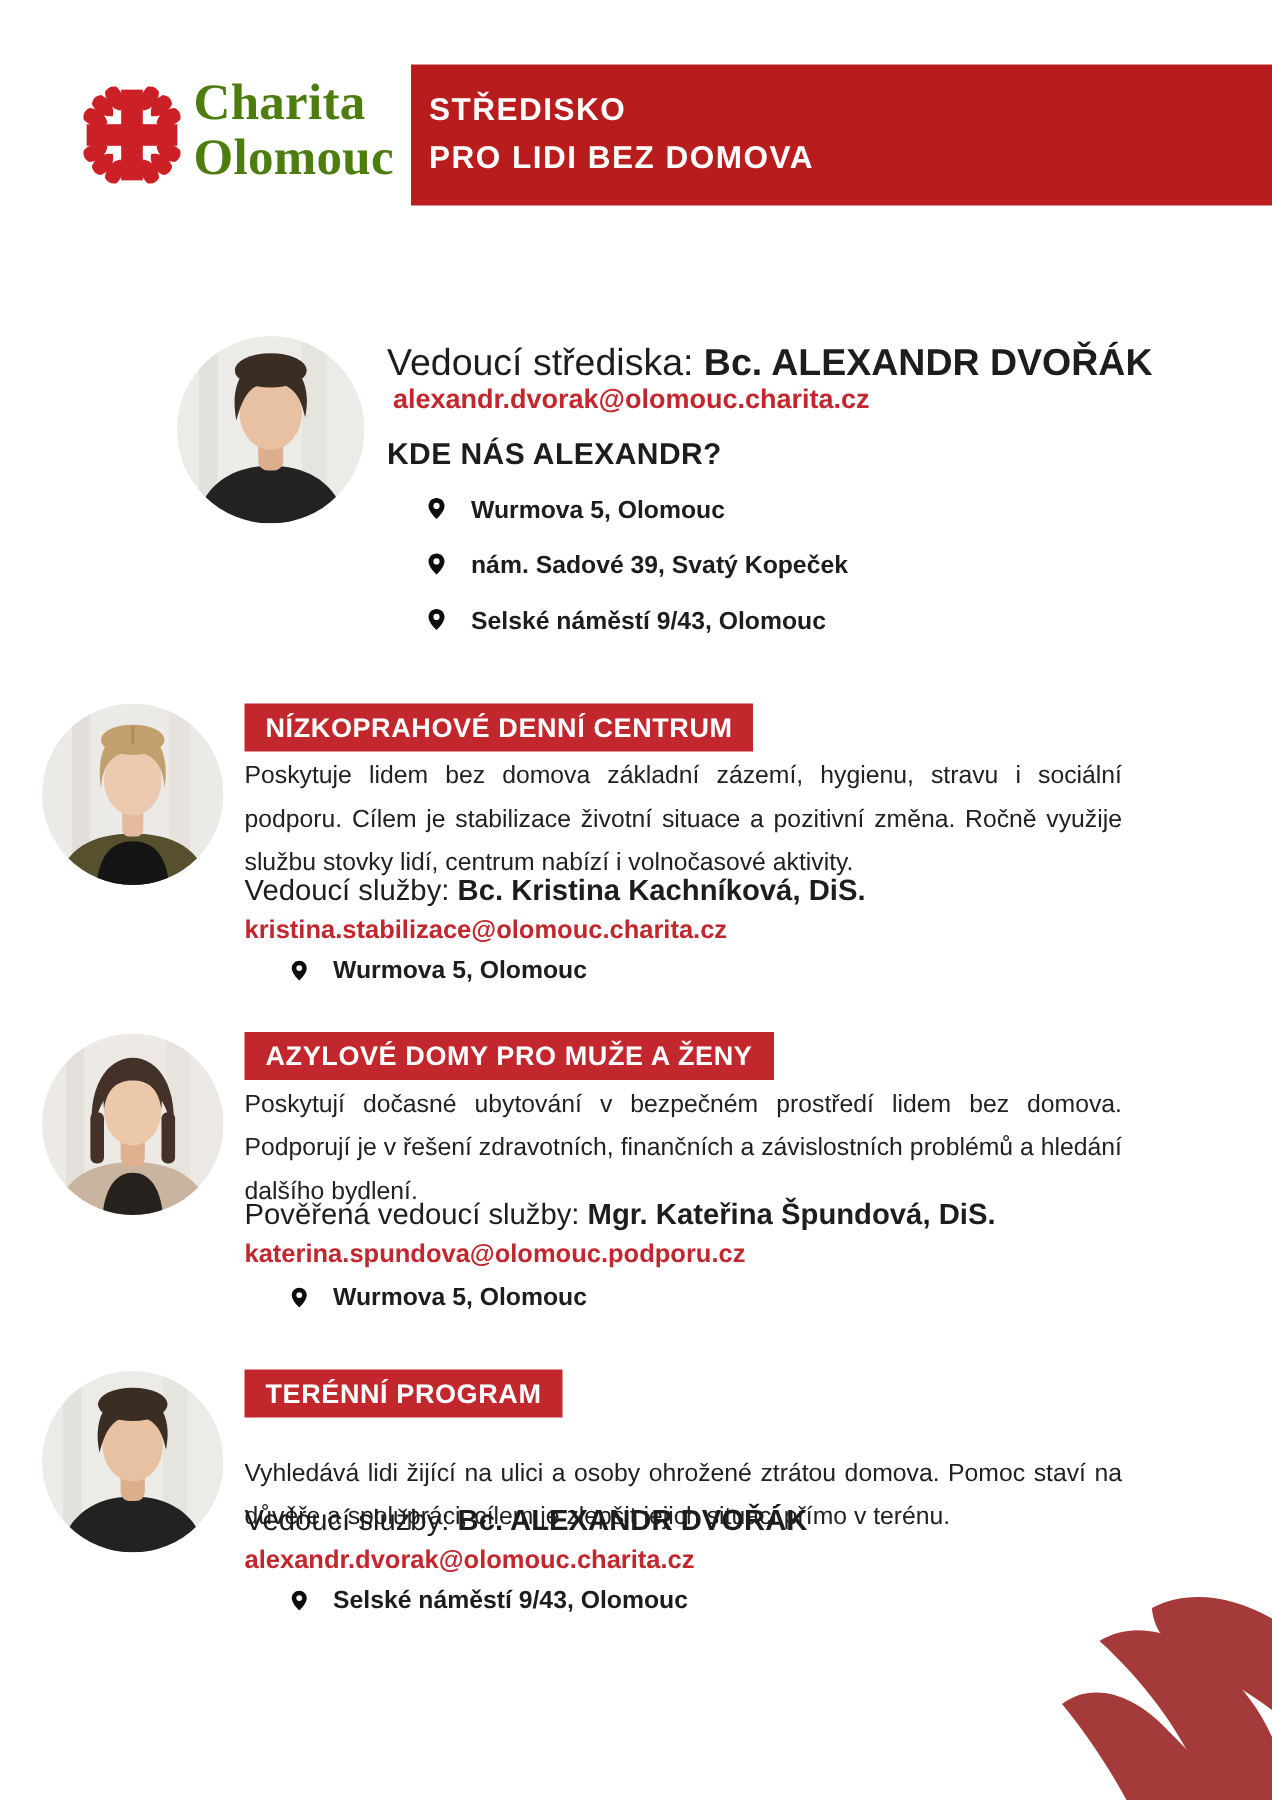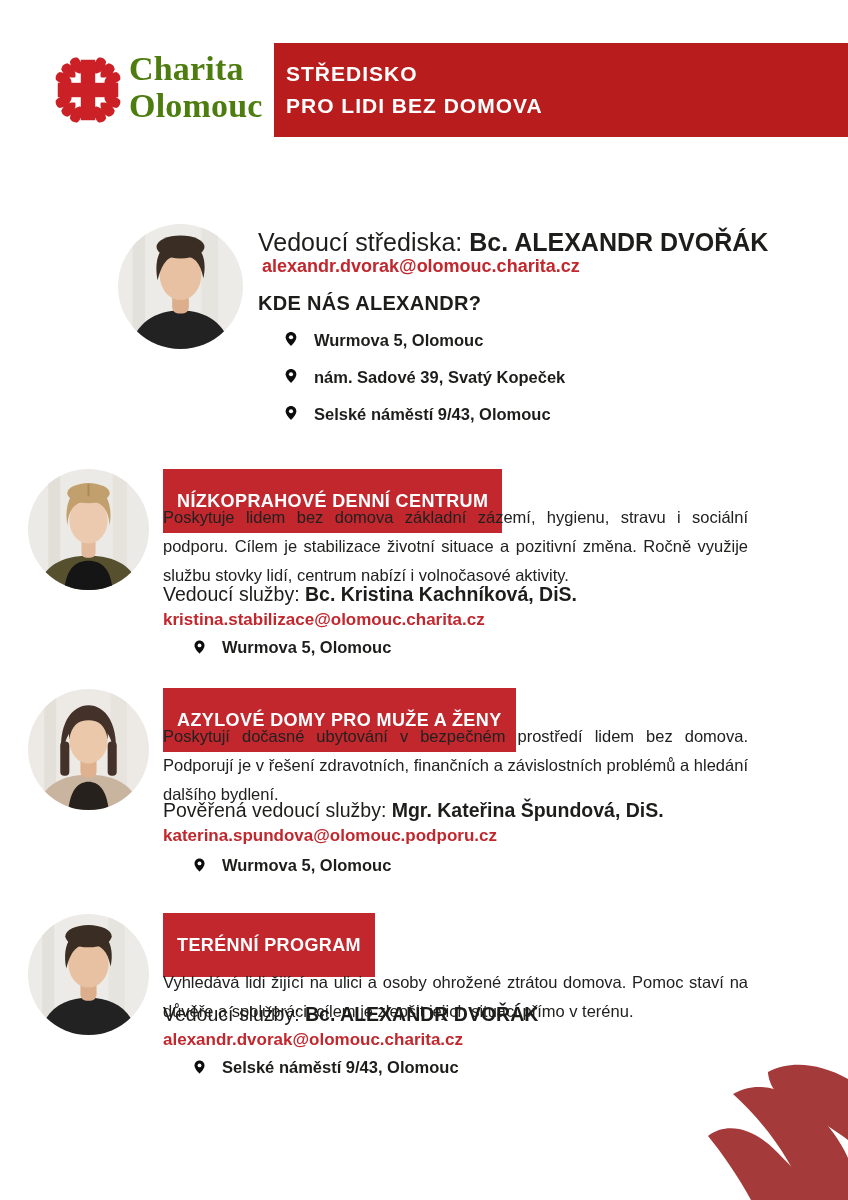--- a/index.html
+++ b/index.html
@@ -36,21 +36,21 @@
   .intro-findus{position:absolute;left:258px;top:292px;font-size:20px;font-weight:600;letter-spacing:.3px;}
   .loc-row{position:absolute;display:flex;align-items:flex-end;gap:15px;}
   .loc-row .pin{width:16px;height:22px;flex:0 0 auto;}
   .loc-row .loc-text{font-size:16.5px;font-weight:700;}
   .iloc0{left:283px;top:328px;}
   .iloc1{left:283px;top:365px;}
   .iloc2{left:283px;top:402px;}
   
   .sec-banner{
     position:absolute;height:32px;line-height:32px;background:#C1272D;color:#fff;
-    font-size:18px;font-weight:700;letter-spacing:.4px;padding:16px 14px;white-space:nowrap;
+    font-size:18px;font-weight:700;letter-spacing:.4px;padding:0 14px;white-space:nowrap;
   }
   .sb0{left:163px;top:469px;}
   .sb1{left:163px;top:688px;}
   .sb2{left:163px;top:913px;text-align:center;}
   .sec-para{
     position:absolute;left:163px;width:585px;font-size:16.5px;line-height:29px;
     text-align:justify;color:#212120;
   }
   .sp0{top:503px;}
   .sp1{top:722px;}

